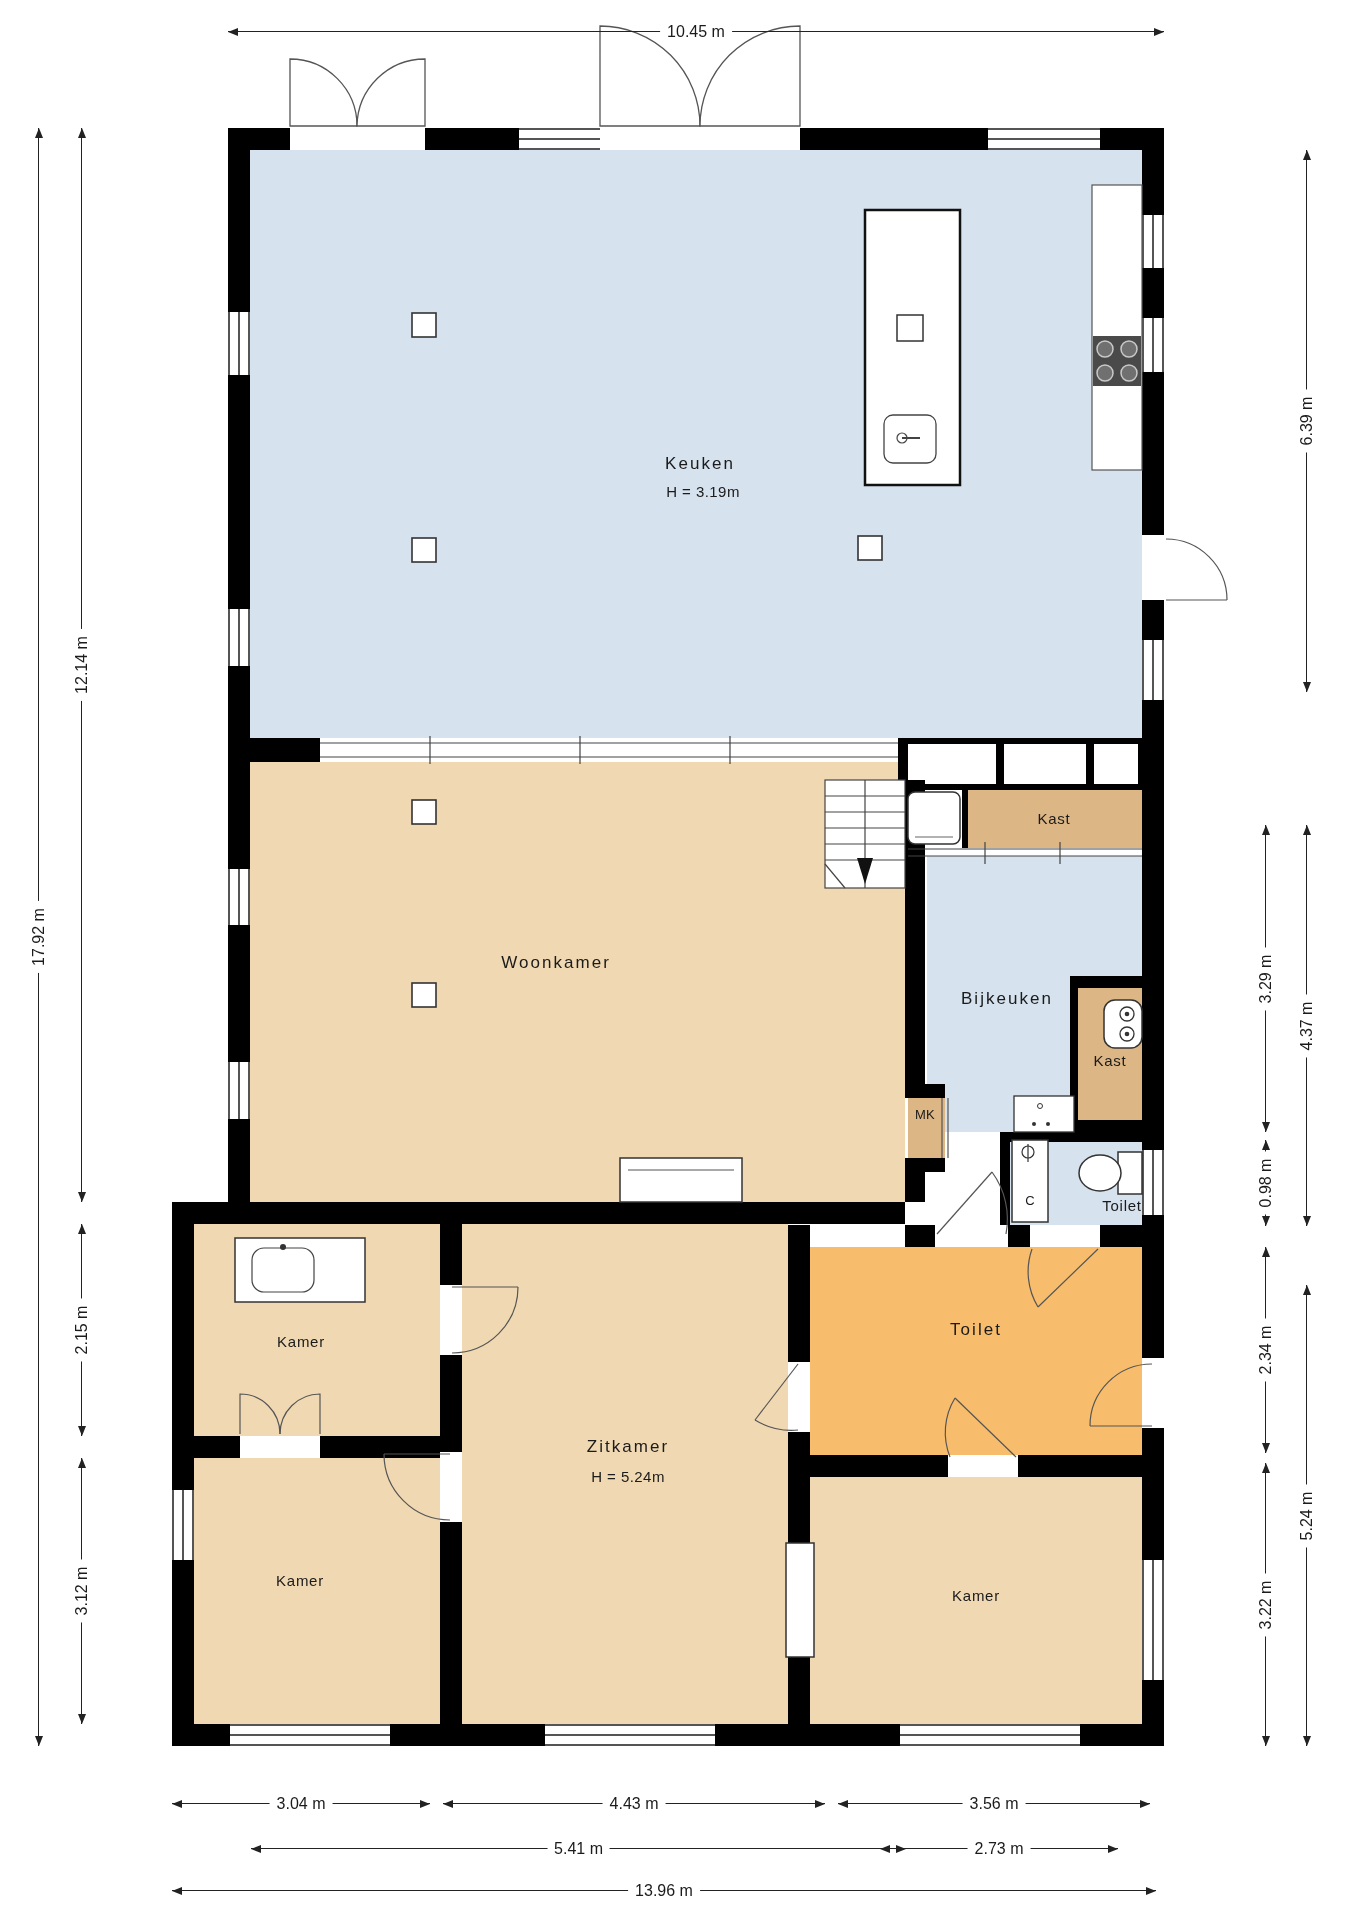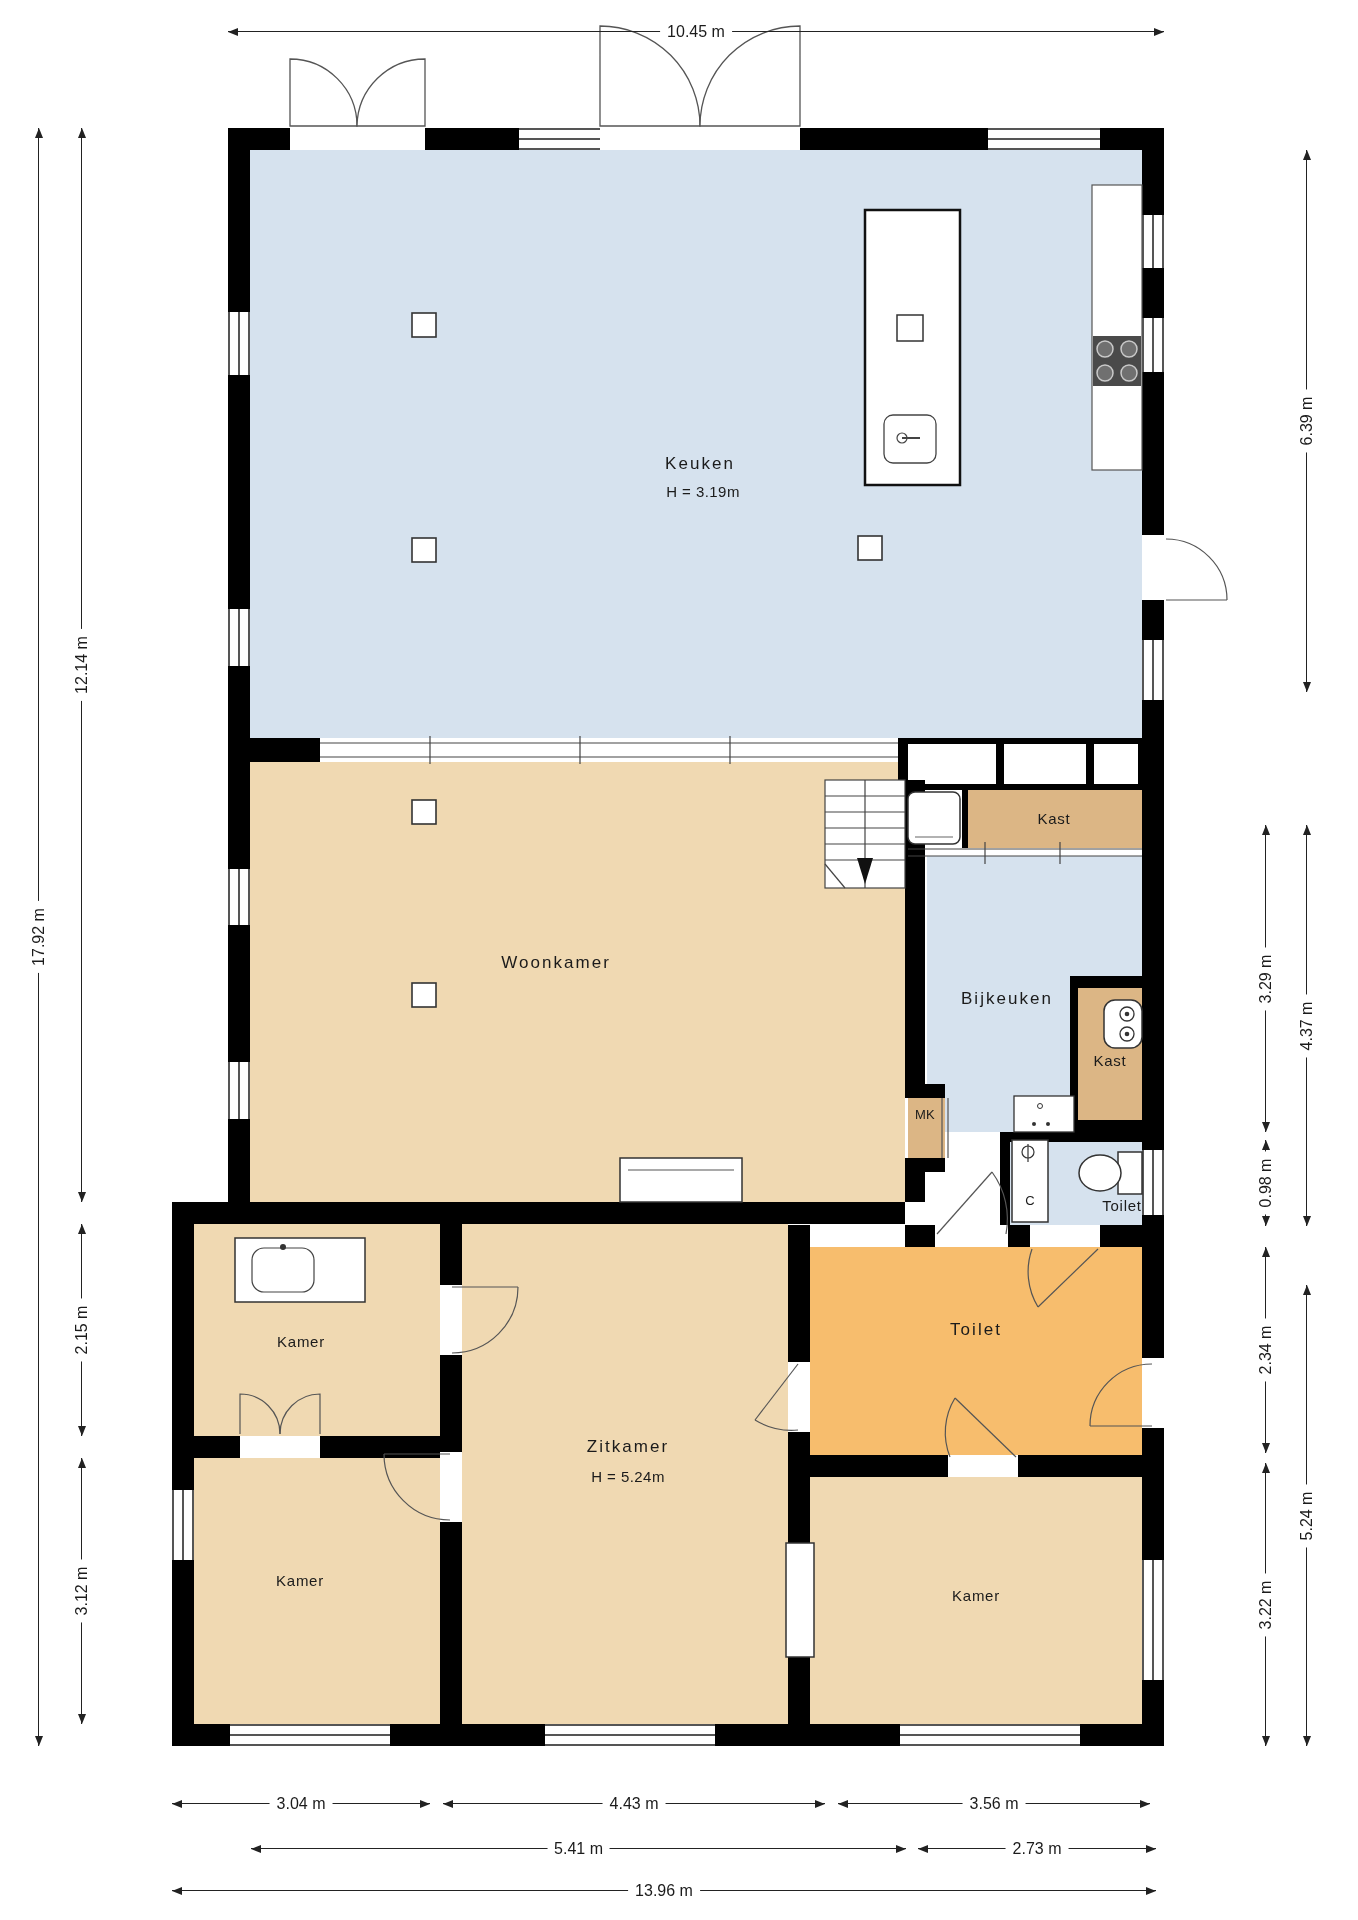--- a/index.html
+++ b/index.html
@@ -297,19 +297,19 @@
     </div>
   <div class="dimh" style="left:443px;top:1803px;width:382px">
       <span class="lbl">4.43 m</span>
     </div>
   <div class="dimh" style="left:838px;top:1803px;width:312px">
       <span class="lbl">3.56 m</span>
     </div>
   <div class="dimh" style="left:251px;top:1848px;width:655px">
       <span class="lbl">5.41 m</span>
     </div>
-  <div class="dimh" style="left:918px;top:1848px;width:238px">
+  <div class="dimh" style="left:880px;top:1848px;width:238px">
       <span class="lbl">2.73 m</span>
     </div>
   <div class="dimh" style="left:172px;top:1890px;width:984px">
       <span class="lbl">13.96 m</span>
     </div>
 </div>
 
 </body></html>

